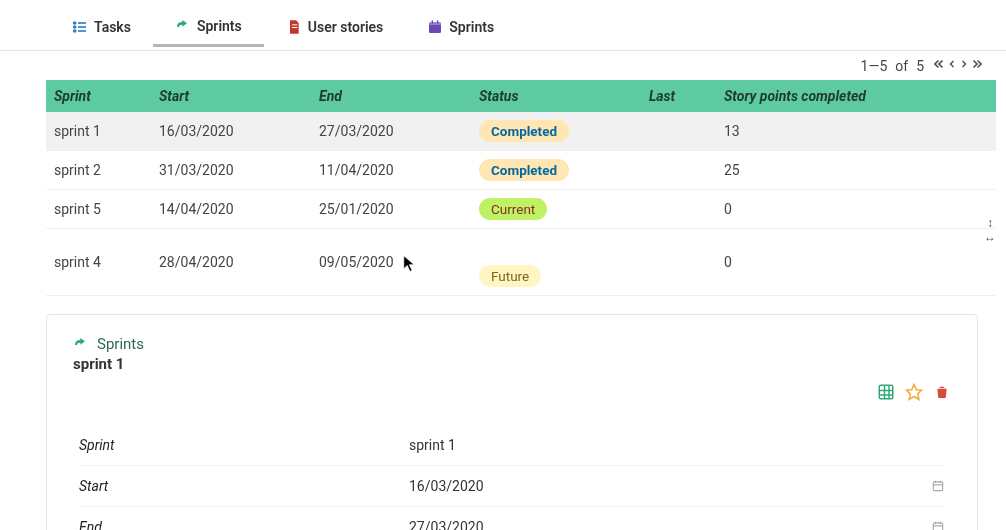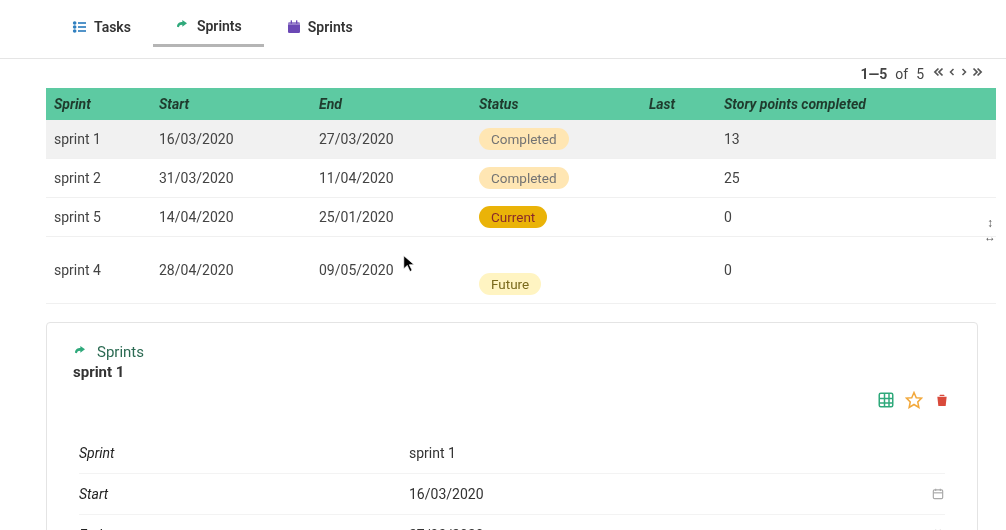--- a/index.html
+++ b/index.html
@@ -11,21 +11,21 @@
     background: #fff;
     width: 1006px;
     height: 530px;
     overflow: hidden;
     position: relative;
   }
   
   .tabs {
     display: flex;
     gap: 0;
-    padding: 0 0 12px 50px;
+    padding: 0 0 4px 50px;
     border-bottom: 1px solid #e5e5e5;
     margin-top: 8px;
   }
   .tab {
     display: flex;
     align-items: center;
     gap: 6px;
     padding: 10px 22px;
     cursor: pointer;
     font-weight: 600;
@@ -44,21 +44,21 @@
   
   .pager {
     display: flex;
     justify-content: flex-end;
     align-items: center;
     gap: 8px;
     padding: 6px 22px 6px 0;
     font-size: 14px;
     color: #444;
   }
-  .pager .range { font-weight: 700; text-align: right; }
+  .pager .range { font-weight: 400; text-align: right; }
   .pager .chev-group { display: inline-flex; gap: -2px; color: #555; font-weight: 700; }
 
   
   .tbl { width: calc(100% - 56px); margin-left: 46px; border-collapse: collapse; }
   .tbl thead tr { background: #5dcaa2; }
   .tbl th {
     text-align: left;
     padding: 8px 8px;
     font-weight: 700;
     font-style: italic;
@@ -68,22 +68,22 @@
   .tbl td { padding: 8px 8px; color: #444; }
   .tbl tbody tr { border-bottom: 1px solid #f0f0f0; }
   .tbl tbody tr.selected { background: #f1f1f1; }
 
   .badge {
     display: inline-block;
     padding: 3px 12px;
     border-radius: 14px;
     font-size: 13.5px;
   }
-  .badge-completed { background: #ffe6b3; color: #737373; }
-  .badge-current { background: #eab308; color: #8a2a2a; }
+  .badge-completed { background: #ffe6b3; color: #0369a1; font-weight: bold; }
+  .badge-current { background: #bef264; color: #8a2a2a; }
   .badge-future { background: #fff4c2; color: #7a6a1c; margin-top: 28px; }
 
   .resize-handles {
     position: absolute;
     right: 10px;
     top: 216px;
     font-size: 12px;
     color: #555;
     display: flex;
     flex-direction: column;
@@ -155,20 +155,30 @@
     </span>
     <span>Tasks</span>
   </div>
   <div class="tab active">
     <span class="tab-icon icon-sprints">
       <svg viewBox="0 0 24 24" width="16" height="16" fill="currentColor">
           <path d="M3 13 C3 8 7 6 11 6 L11 3 L18 8 L11 13 L11 10 C8 10 6 11 6 14 L3 13 Z"></path>
         </svg>
     </span>
     <span>Sprints</span>
+  </div>
+  <div class="tab">
+    <span class="tab-icon icon-stories">
+      <svg viewBox="0 0 24 24" width="16" height="16" fill="currentColor">
+          <path d="M6 2h9l4 4v16H6z"></path>
+          <rect x="9" y="8" width="8" height="1.5" fill="#fff"></rect>
+          <rect x="9" y="12" width="8" height="1.5" fill="#fff"></rect>
+        </svg>
+    </span>
+    <span>User stories</span>
   </div>
   <div class="tab">
     <span class="tab-icon icon-calendar">
       <svg viewBox="0 0 24 24" width="16" height="16" fill="currentColor">
           <rect x="3" y="5" width="18" height="16" rx="2"></rect>
           <rect x="3" y="5" width="18" height="4" fill="#fff" opacity="0.3"></rect>
           <rect x="7" y="2" width="2" height="5"></rect>
           <rect x="15" y="2" width="2" height="5"></rect>
         </svg>
     </span>

